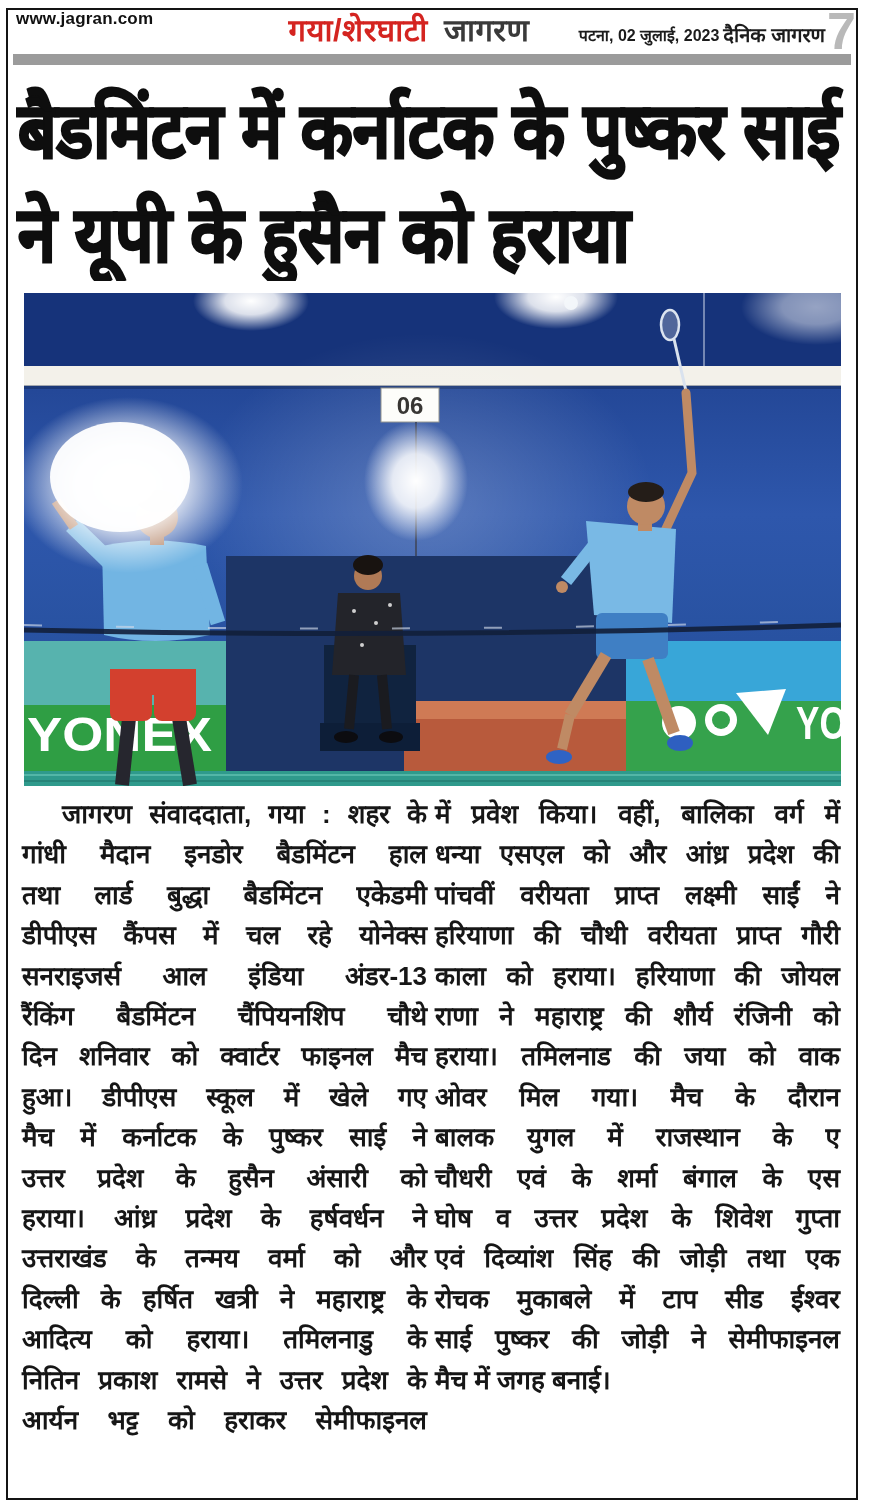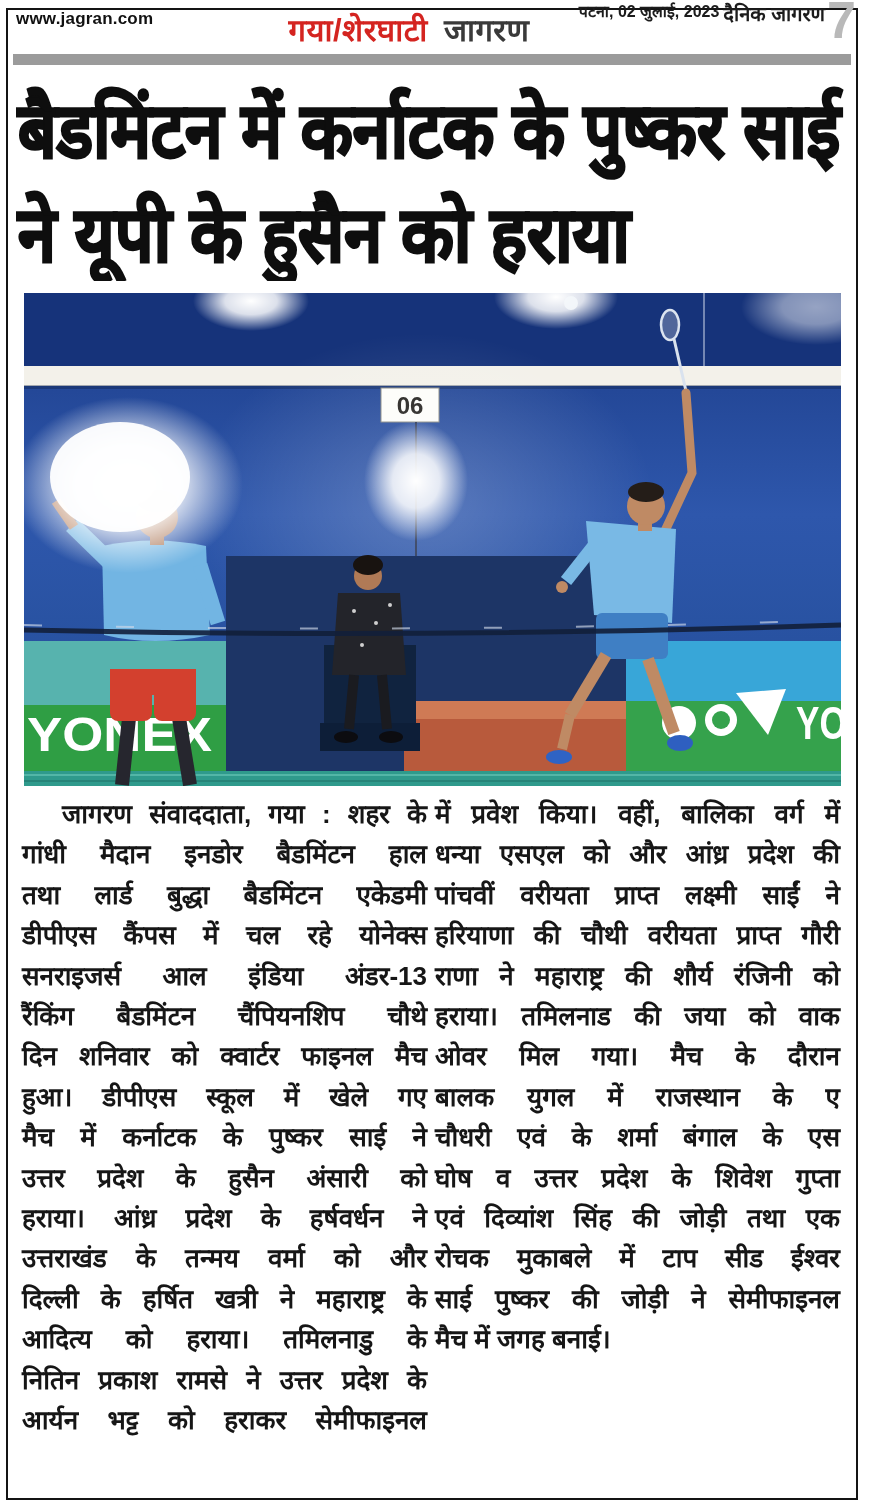--- a/index.html
+++ b/index.html
@@ -8,21 +8,21 @@
   .frame { position:absolute; left:6px; top:8px; width:852px; height:1492px;
            border:2px solid #141414; background:#ffffff; box-sizing:border-box; }
 
   
   .header-strip { position:relative; height:44px; }
   .site-url { position:absolute; left:8px; bottom:25px; font-size:17px; font-weight:bold; color:#111; letter-spacing:0.2px;margin-top:44px; }
   .masthead { position:absolute; left:14px; right:60px; bottom:4px; text-align:center;
               font-size:31px; font-weight:900; letter-spacing:0.5px; }
   .masthead .edition { color:#d42420; }
   .masthead .brandname { color:#3a3a3a; margin-left:16px; }
-  .pageinfo { position:absolute; right:0; bottom:13px; display:flex; align-items:flex-start; }
+  .pageinfo { position:absolute; right:0; bottom:2px; display:flex; align-items:flex-end; }
   .dateline { font-size:16px; font-weight:bold; color:#1c1c1c; padding-bottom:6px; }
   .brand { font-size:20px; font-weight:900; color:#1c1c1c; margin-left:4px; padding-bottom:4px; }
   .pagenum { font-size:52px; font-weight:bold; color:#b9b9b9; line-height:0.78; margin-left:2px; }
 
   .graybar { height:11px; background:#9b9b9b; margin:0 5px; }
 
   
   .headline-svg { display:block; margin:8px 6px 0 8px; }
 
   
@@ -206,20 +206,21 @@
           <div class="line">दिल्ली के हर्षित खत्री ने महाराष्ट्र के</div>
           <div class="line">आदित्य को हराया। तमिलनाडु के</div>
           <div class="line">नितिन प्रकाश रामसे ने उत्तर प्रदेश के</div>
           <div class="line">आर्यन भट्ट को हराकर सेमीफाइनल</div>
         </div>
       <div class="col col-right">
           <div class="line">में प्रवेश किया। वहीं, बालिका वर्ग में</div>
           <div class="line">धन्या एसएल को और आंध्र प्रदेश की</div>
           <div class="line">पांचवीं वरीयता प्राप्त लक्ष्मी साईं ने</div>
           <div class="line">हरियाणा की चौथी वरीयता प्राप्त गौरी</div>
+          <div class="line">काला को हराया। हरियाणा की जोयल</div>
           <div class="line">राणा ने महाराष्ट्र की शौर्य रंजिनी को</div>
           <div class="line">हराया। तमिलनाड की जया को वाक</div>
           <div class="line">ओवर मिल गया। मैच के दौरान</div>
           <div class="line">बालक युगल में राजस्थान के ए</div>
           <div class="line">चौधरी एवं के शर्मा बंगाल के एस</div>
           <div class="line">घोष व उत्तर प्रदेश के शिवेश गुप्ता</div>
           <div class="line">एवं दिव्यांश सिंह की जोड़ी तथा एक</div>
           <div class="line">रोचक मुकाबले में टाप सीड ईश्वर</div>
           <div class="line">साई पुष्कर की जोड़ी ने सेमीफाइनल</div>
           <div class="line">मैच में जगह बनाई।</div>

